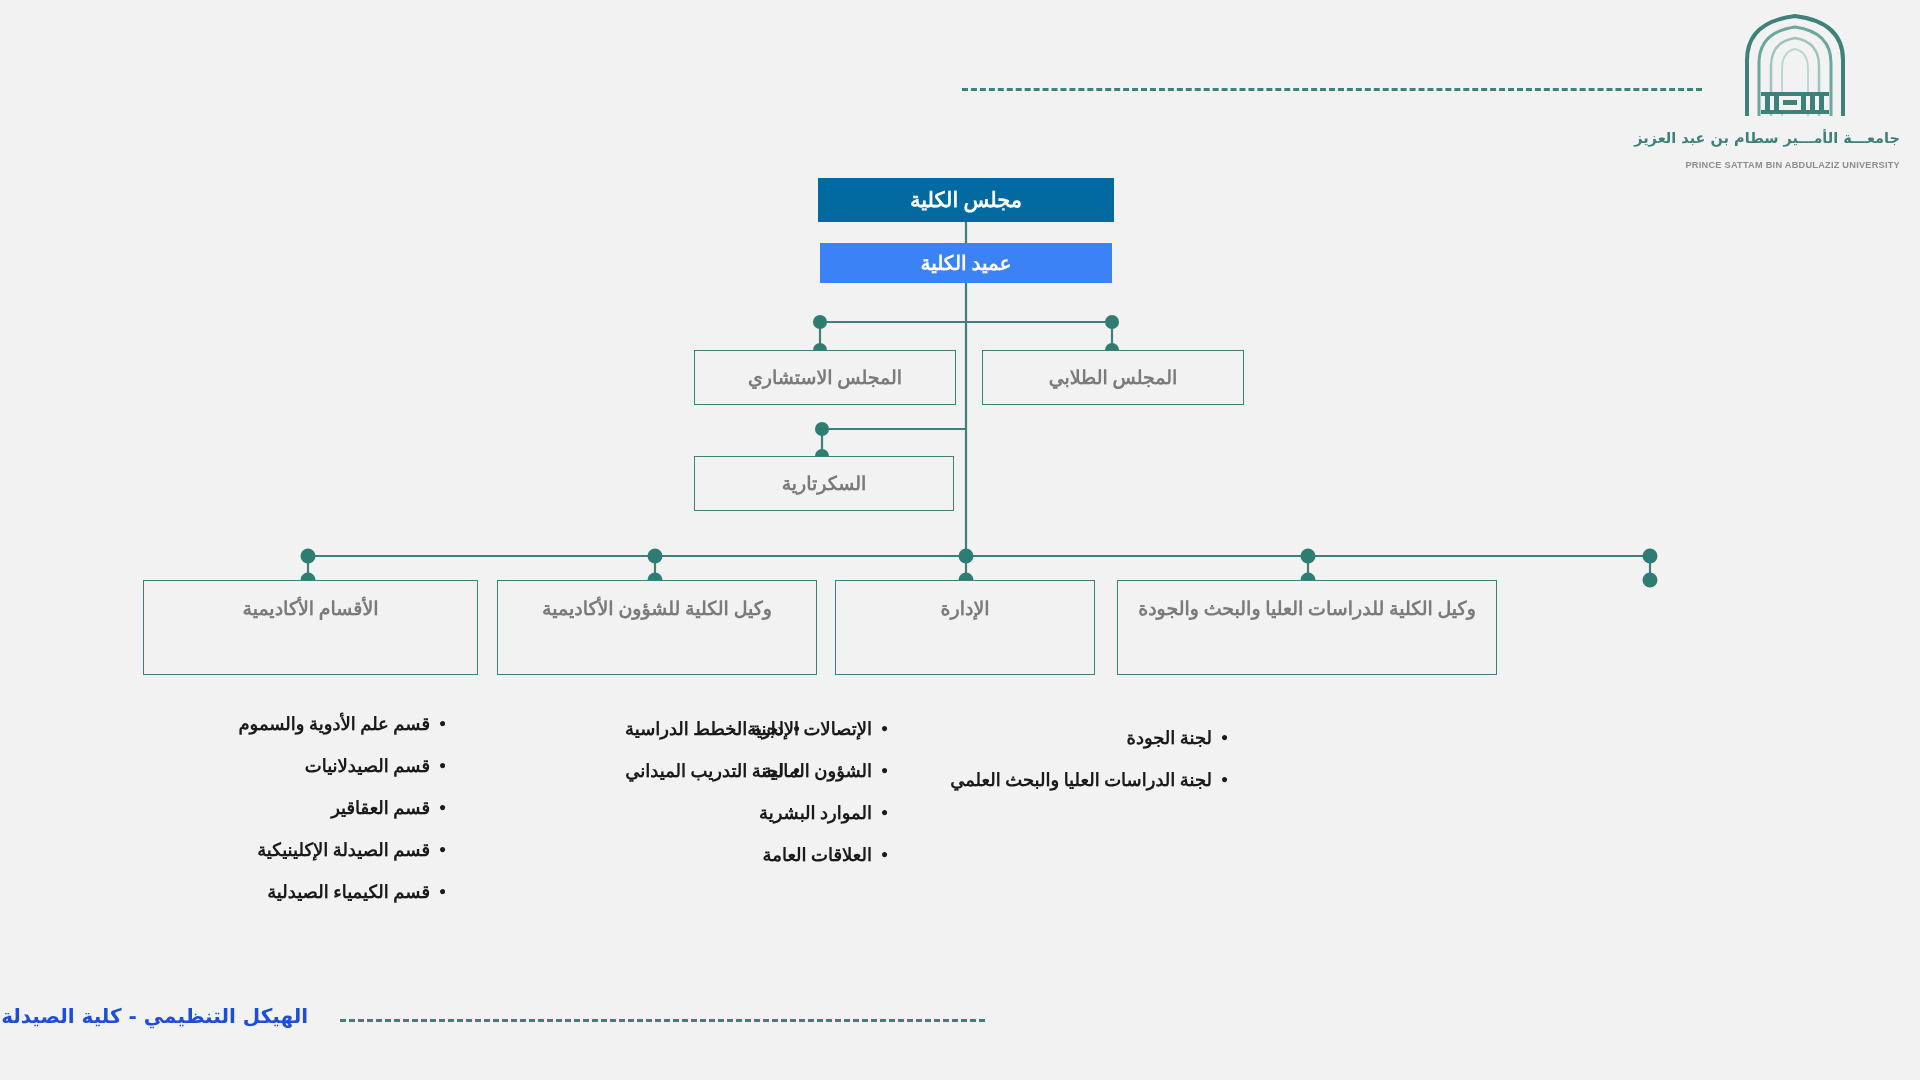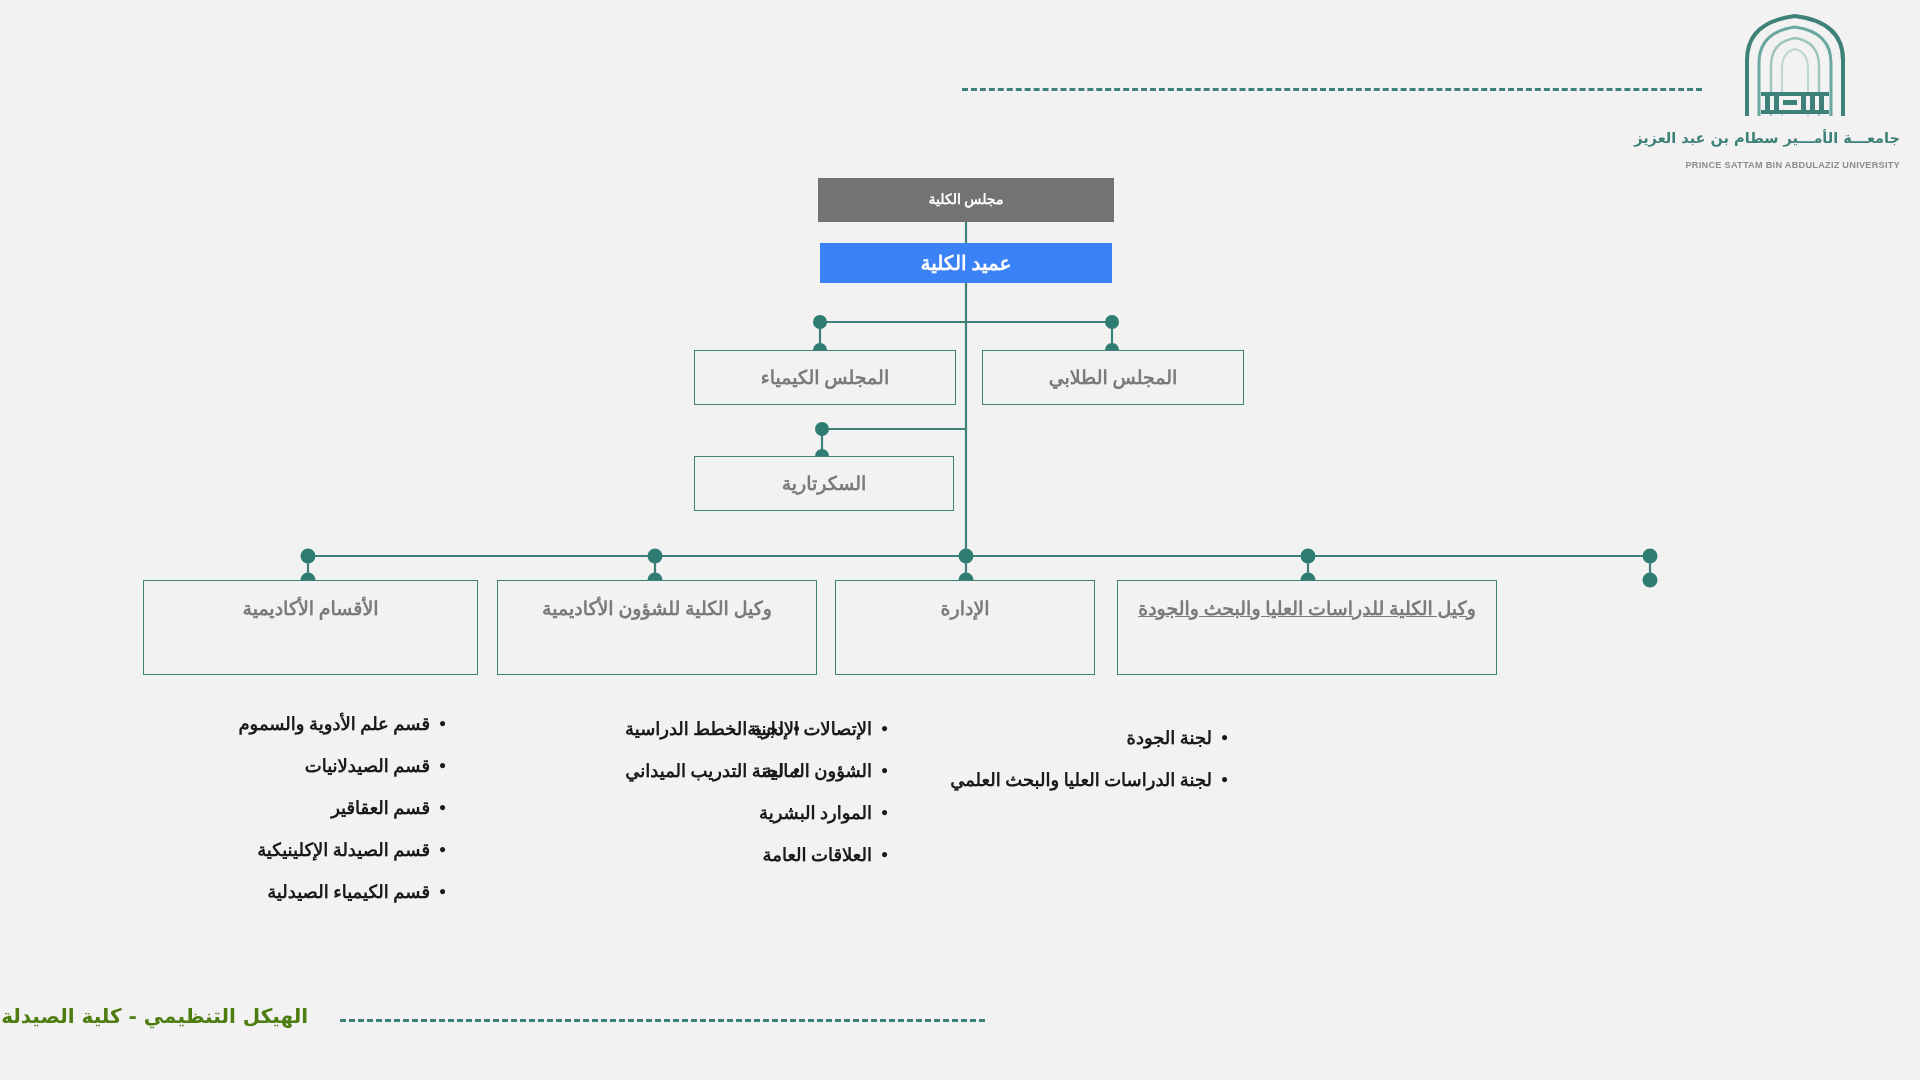--- a/index.html
+++ b/index.html
@@ -74,24 +74,24 @@
     position: absolute;
     box-sizing: border-box;
     display: flex;
     align-items: flex-start;
     justify-content: center;
     text-align: center;
     font-weight: bold;
     line-height: 1.25;
   }
   .node.filled-teal {
-    background: #737373;
+    background: #0369a1;
     color: #ffffff;
     align-items: center;
-    font-size: 14px;
+    font-size: 21px;
   }
   .node.filled-gray {
     background: #3b82f6;
     color: #ffffff;
     align-items: center;
     font-size: 20px;
   }
   .node.outline {
     background: #f2f2f2;
     border: 1.6px solid #3d8178;
@@ -110,21 +110,21 @@
 
   #n-council   { left: 818px;  top: 178px; width: 296px; height: 44px; }
   #n-dean      { left: 820px;  top: 243px; width: 292px; height: 40px; }
   #n-advisory  { left: 694px;  top: 350px; width: 262px; height: 55px; }
   #n-student   { left: 982px;  top: 350px; width: 262px; height: 55px; }
   #n-secretary { left: 694px;  top: 456px; width: 260px; height: 55px; }
 
   #n-depts     { left: 143px;  top: 580px; width: 335px; height: 95px; }
   #n-vp-acad   { left: 497px;  top: 580px; width: 320px; height: 95px; }
   #n-admin     { left: 835px;  top: 580px; width: 260px; height: 95px; }
-  #n-vp-grad   { left: 1117px; top: 580px; width: 380px; height: 95px; text-decoration: underline; }
+  #n-vp-grad   { left: 1117px; top: 580px; width: 380px; height: 95px; }
   #n-vp-stud   { left: 1516px; top: 580px; width: 258px; height: 95px; }
 
   
   .blist {
     position: absolute;
     list-style: none;
     margin: 0;
     padding: 0;
     direction: rtl;
   }
@@ -155,21 +155,21 @@
 
   #list-depts li, #list-acad li, #list-admin li, #list-grad li { justify-content: flex-start; }
 
   
   #footer-title {
     position: absolute;
     left: 28px;
     top: 1004px;
     width: 280px;
     text-align: right;
-    color: #4d7c0f;
+    color: #1d4ed8;
     font-size: 20px;
     font-weight: bold;
     font-family: "DejaVu Sans", sans-serif;
     white-space: nowrap;
   }
 </style>
 </head>
 <body>
 
 <div class="stage">
@@ -245,21 +245,21 @@
       <circle cx="1308" cy="556" r="7.5"></circle>
         <circle cx="1308" cy="580" r="7.5"></circle>
       <circle cx="1650" cy="556" r="7.5"></circle>
         <circle cx="1650" cy="580" r="7.5"></circle>
     </g>
   </svg>
 
   <div class="node filled-teal" id="n-council">مجلس الكلية</div>
   <div class="node filled-gray" id="n-dean">عميد الكلية</div>
 
-  <div class="node outline council" id="n-advisory">المجلس الكيمياء</div>
+  <div class="node outline council" id="n-advisory">المجلس الاستشاري</div>
   <div class="node outline council" id="n-student">المجلس الطلابي</div>
   <div class="node outline council" id="n-secretary">السكرتارية</div>
 
   <div class="node outline main" id="n-depts">الأقسام الأكاديمية</div>
   <div class="node outline main" id="n-vp-acad">وكيل الكلية للشؤون الأكاديمية</div>
   <div class="node outline main" id="n-admin">الإدارة</div>
   <div class="node outline main" id="n-vp-grad">وكيل الكلية للدراسات العليا والبحث والجودة</div>
 
   <ul class="blist" id="list-depts">
       <li>

